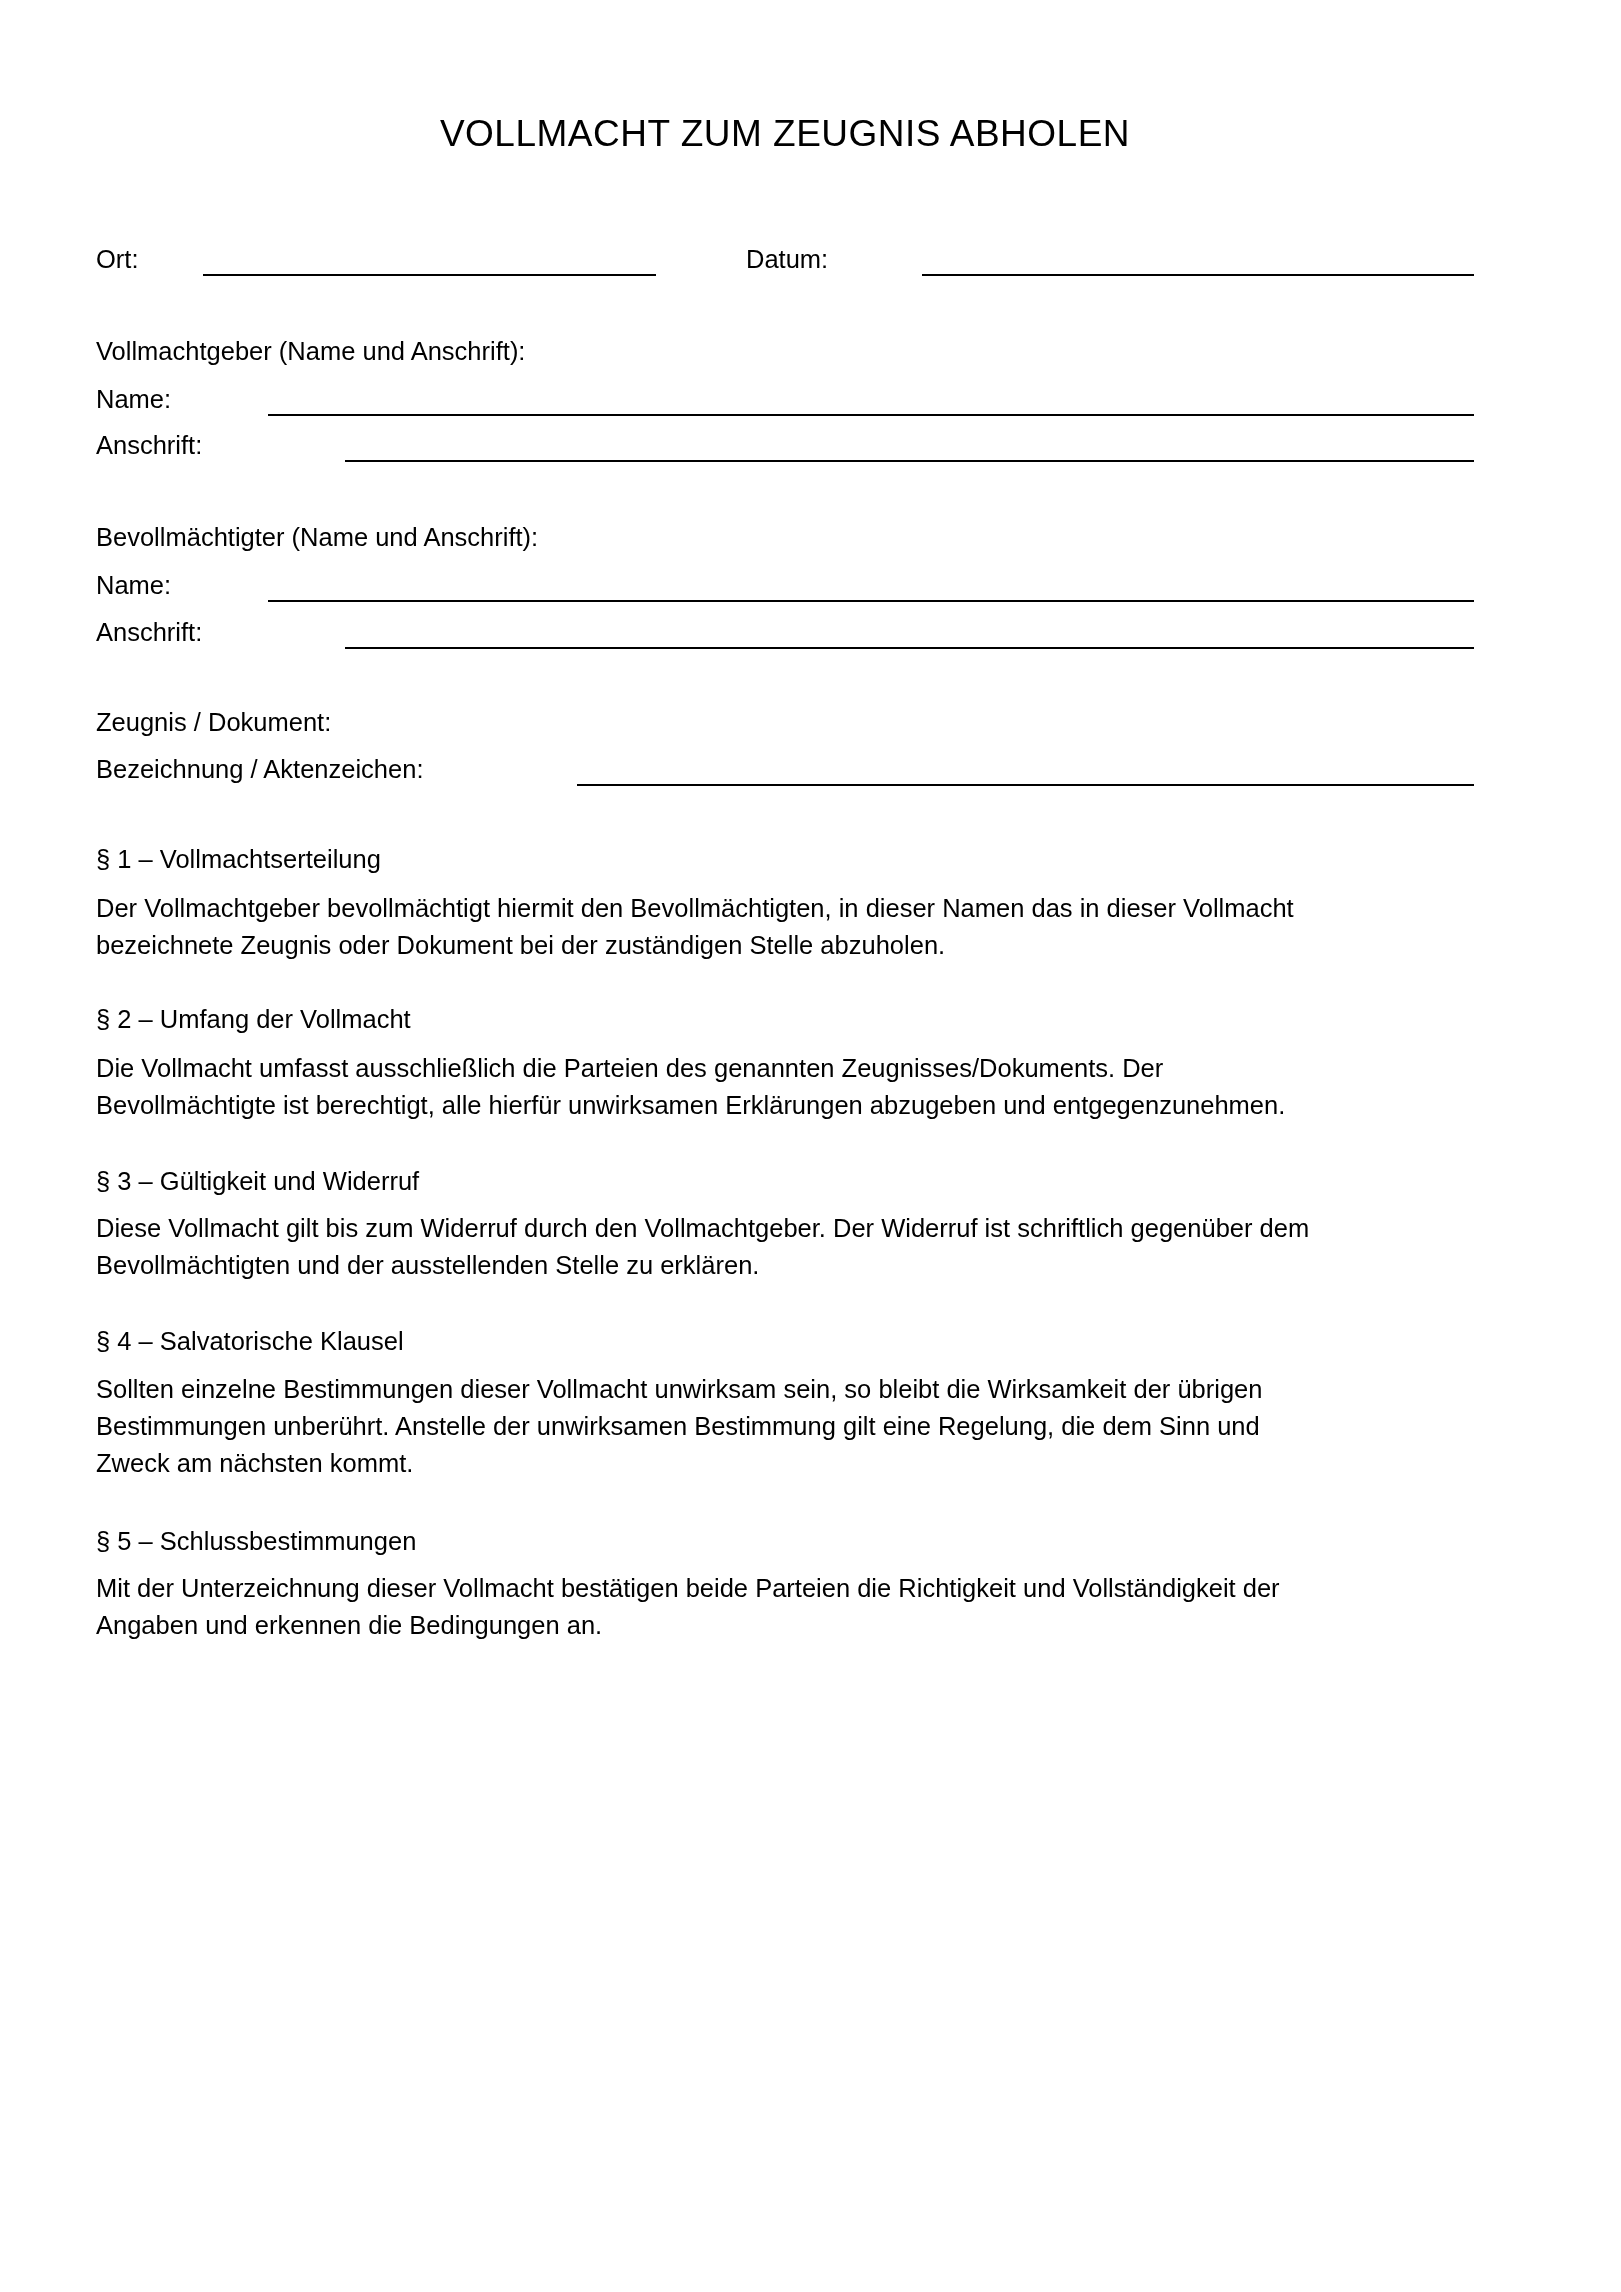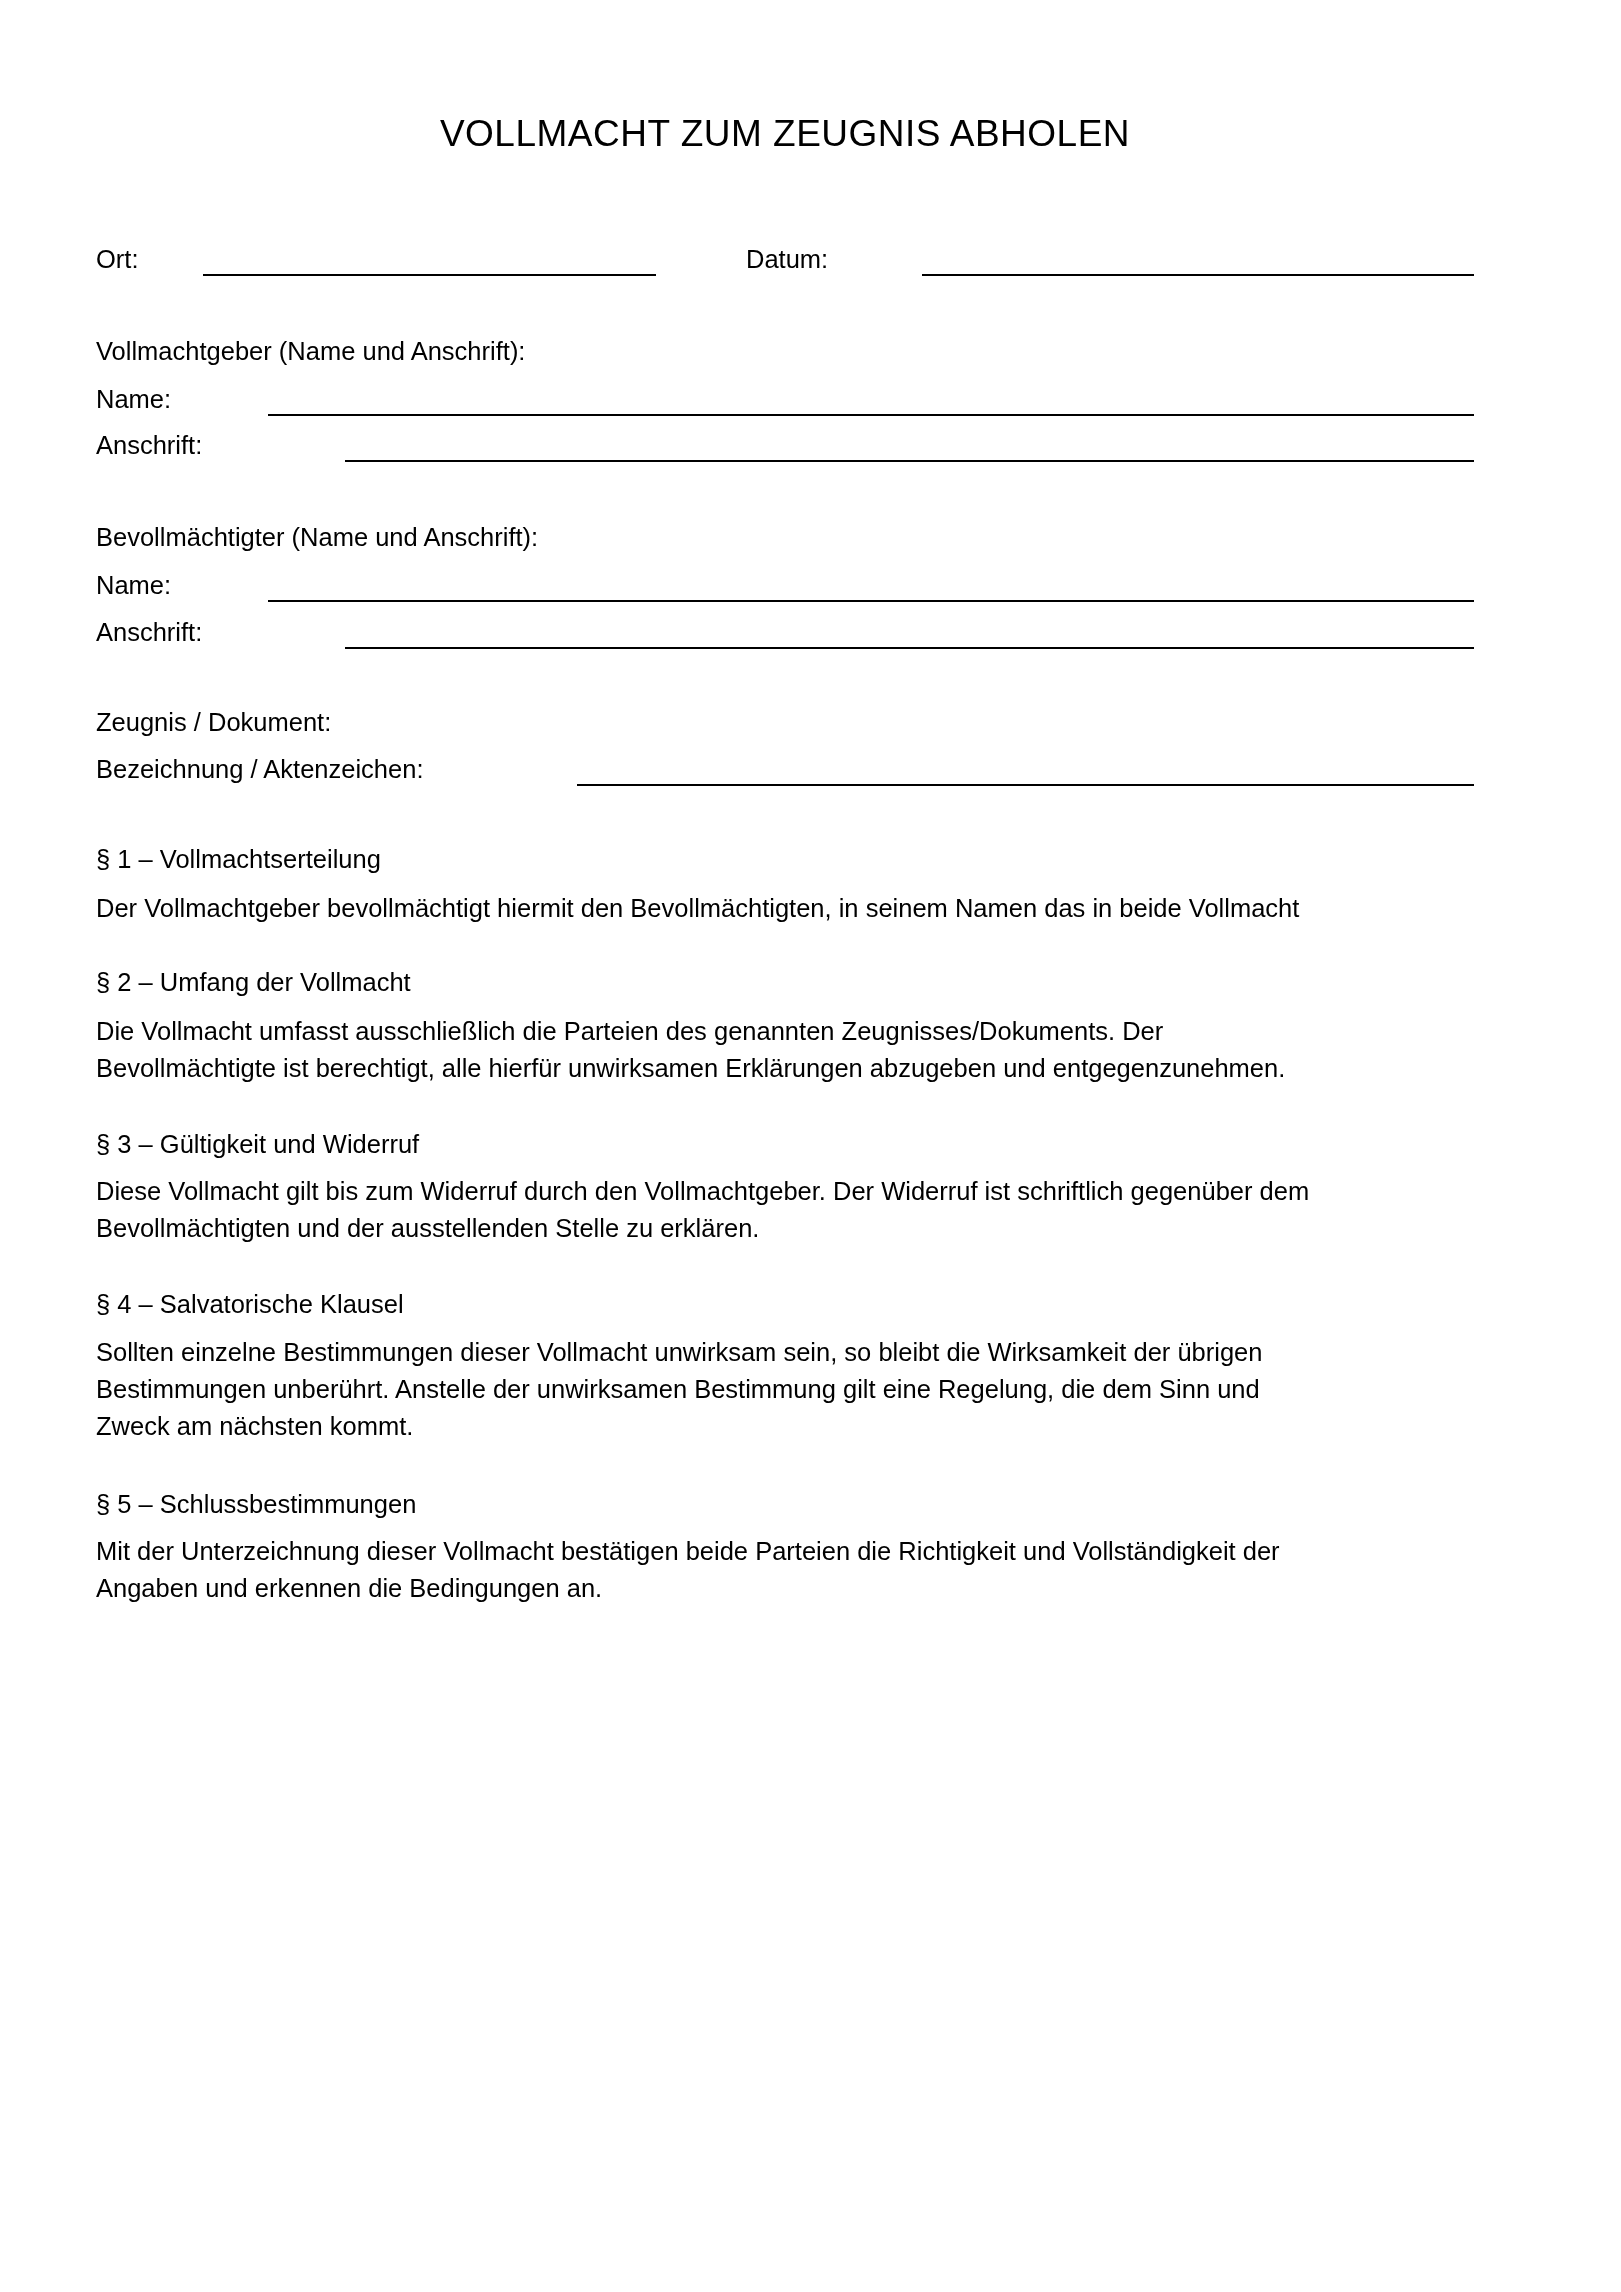--- a/index.html
+++ b/index.html
@@ -116,21 +116,22 @@
   </div>
 
   <div class="group-heading mt-zeugnis">Zeugnis / Dokument:</div>
   <div class="field-row mt-row1">
     <span class="lbl w-bezeichnung-label">Bezeichnung / Aktenzeichen:</span>
     <span class="fill-line grow"></span>
   </div>
 
   <div class="section-heading mt-s1">§ 1 – Vollmachtserteilung</div>
   <div class="section-body">
-    <div class="body-line">Der Vollmachtgeber bevollmächtigt hiermit den Bevollmächtigten, in seinem Namen das in beide Vollmacht</div>
+    <div class="body-line">Der Vollmachtgeber bevollmächtigt hiermit den Bevollmächtigten, in dieser Namen das in dieser Vollmacht</div>
+    <div class="body-line">bezeichnete Zeugnis oder Dokument bei der zuständigen Stelle abzuholen.</div>
   </div>
 
   <div class="section-heading mt-s2">§ 2 – Umfang der Vollmacht</div>
   <div class="section-body">
     <div class="body-line">Die Vollmacht umfasst ausschließlich die Parteien des genannten Zeugnisses/Dokuments. Der</div>
     <div class="body-line">Bevollmächtigte ist berechtigt, alle hierfür unwirksamen Erklärungen abzugeben und entgegenzunehmen.</div>
   </div>
 
   <div class="section-heading mt-s3">§ 3 – Gültigkeit und Widerruf</div>
   <div class="section-body mt-p3">

